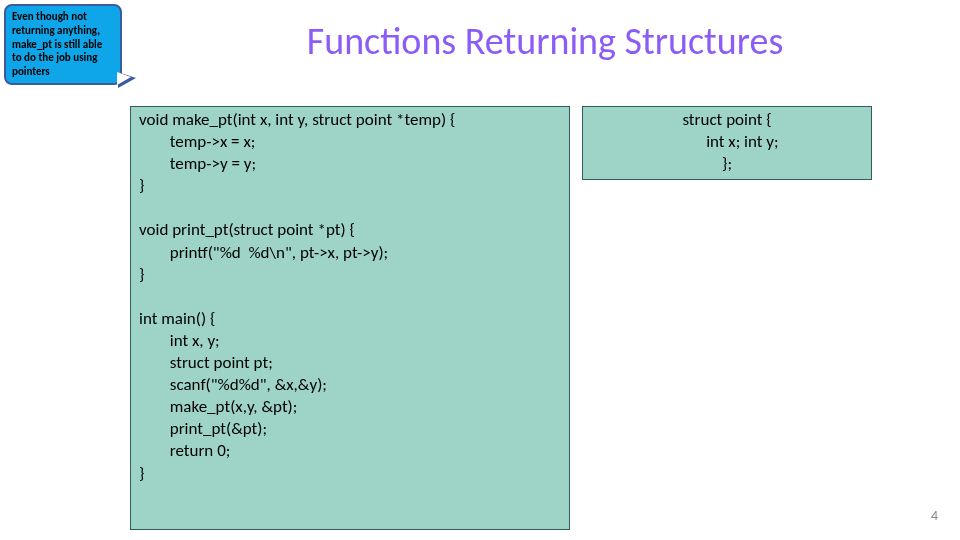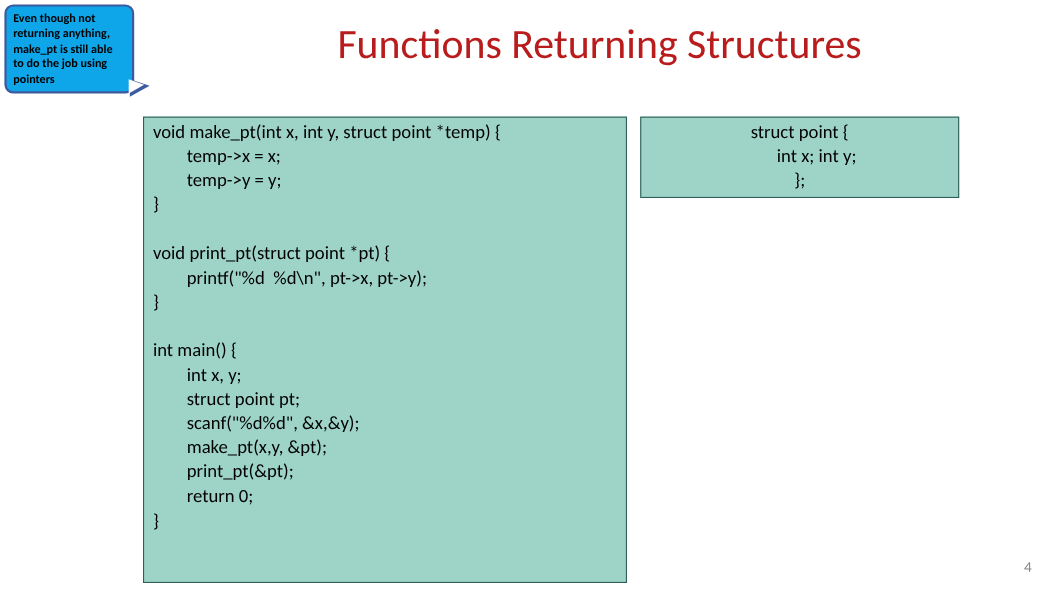--- a/index.html
+++ b/index.html
@@ -48,21 +48,21 @@
     border-bottom: 8px solid transparent;
     z-index: 4;
   }
   .title {
     position: absolute;
     top: 18px;
     left: 170px;
     right: 40px;
     font-size: 38px;
     font-weight: 400;
-    color: #b91c1c;
+    color: #8b5cf6;
     text-align: center;
   }
   .code-block-left {
     position: absolute;
     top: 106px;
     left: 130px;
     width: 440px;
     height: 424px;
     background: #9ed4c7;
     border: 1px solid #2f5f58;

